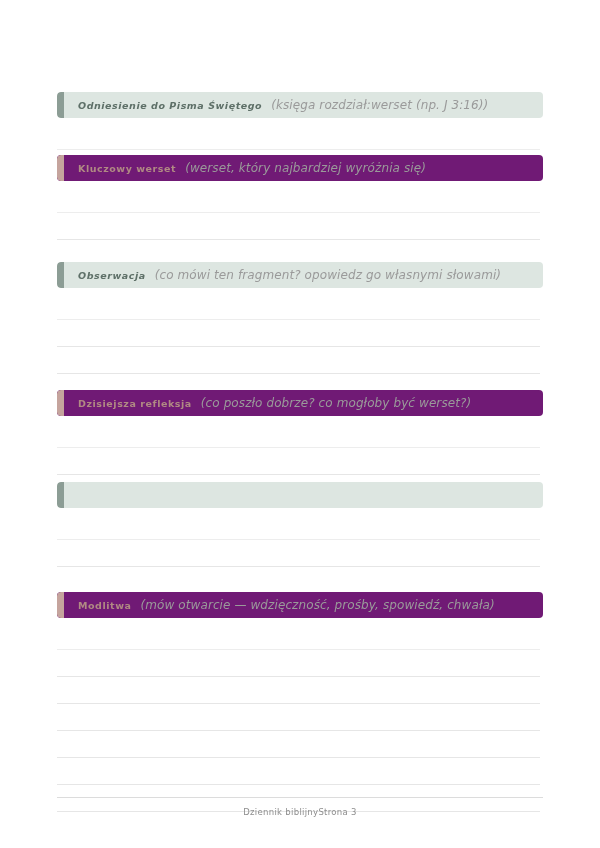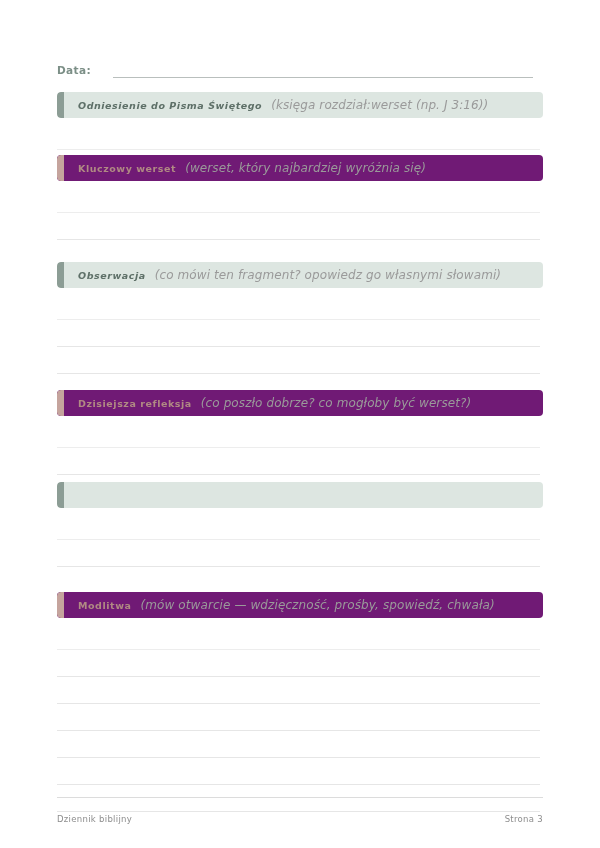--- a/index.html
+++ b/index.html
@@ -121,37 +121,33 @@
     top: 797px;
     width: 486px;
   }
   .footer-rule {
     height: 1px;
     background: #dcdcdc;
     width: 486px;
   }
   .footer-row {
     display: flex;
-    justify-content: space-between;
+    justify-content: center;
     align-items: baseline;
-    margin-top: 16px;
+    margin-top: 9px;
     font-size: 8.5px;
     color: #8d8d8d;
     letter-spacing: 0.3px;
   }
 </style>
 </head>
 <body>
 
 <div class="page">
 
-  <div class="date-row">
-    <span class="date-label">Data:</span>
-    <span class="date-rule"></span>
-  </div>
 
   <div id="sections-host">
       <div class="section sec-green" style="top: 92px;">
         <div class="bar">
           <span class="accent"></span>
           <div class="bar-text">
             <span class="bar-title">Odniesienie do Pisma Świętego</span>
             <span class="bar-hint">(księga rozdział:werset (np. J 3:16))</span>
           </div>
         </div>

